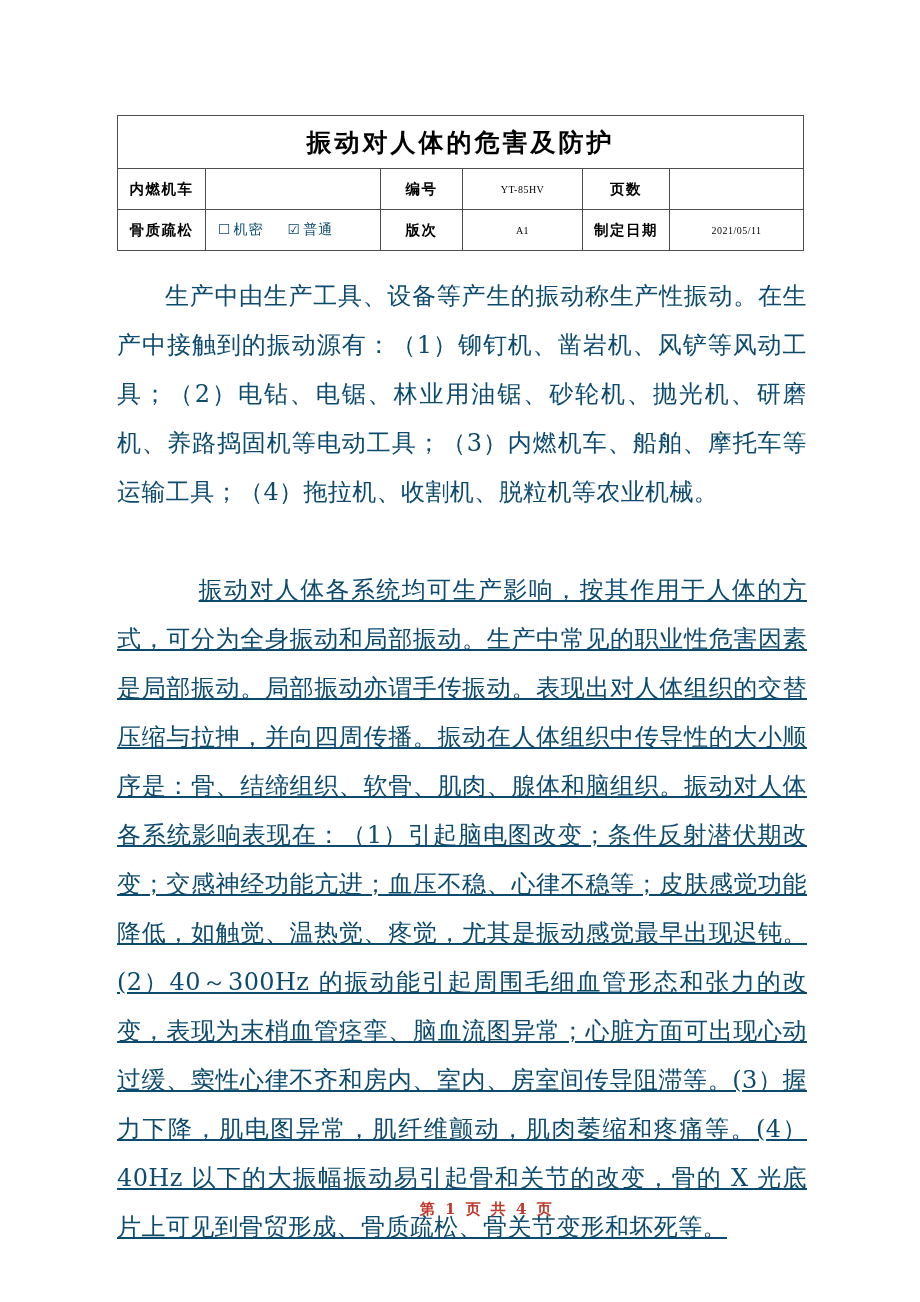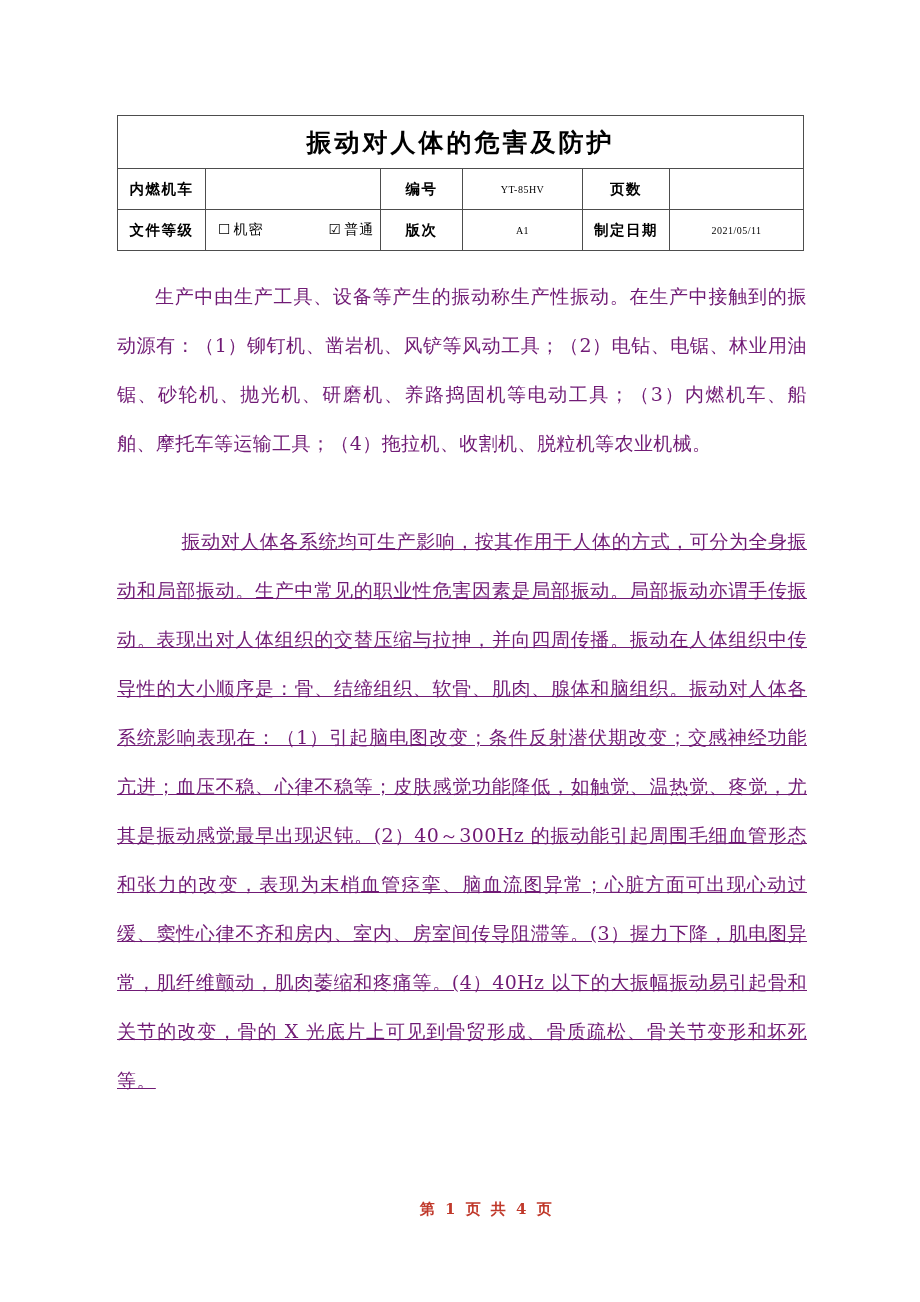--- a/index.html
+++ b/index.html
@@ -60,46 +60,46 @@
     font-family: "Liberation Sans", "DejaVu Sans", sans-serif;
   }
   .grade-cell {
     text-align: left !important;
     padding-left: 12px !important;
     font-size: 14px;
   }
   .grade-inner {
     display: flex;
     align-items: center;
-    gap: 65px;
+    gap: 24px;
     font-family: "DejaVu Serif", "Liberation Serif", serif;
     font-size: 14px;
-    color: #000000;
+    color: #0c4a6e;
   }
   .cbx {
     display: inline-block;
     white-space: nowrap;
     letter-spacing: 1px;
   }
   .box-glyph {
     font-family: "DejaVu Sans", sans-serif;
     font-size: 14px;
     margin-right: 2px;
   }
 
   
   .body-text {
     position: absolute;
     left: 117px;
     top: 272px;
     width: 690px;
     font-family: "DejaVu Serif", "Liberation Serif", serif;
-    font-size: 19px;
+    font-size: 24px;
     line-height: 49px;
-    color: #701a75;
+    color: #0c4a6e;
     text-align: justify;
     text-justify: inter-ideograph;
   }
   .para {
     margin: 0;
     letter-spacing: 0.4px;
   }
   .para.p1 { text-indent: 2em; }
   .para.p2 { text-indent: 3.4em; margin-top: 49px; text-decoration: underline; }
 
@@ -137,21 +137,21 @@
       </tr>
       <tr>
         <td class="lbl">内燃机车</td>
         <td class="val"></td>
         <td class="lbl">编号</td>
         <td class="val">YT-85HV</td>
         <td class="lbl">页数</td>
         <td class="val"></td>
       </tr>
       <tr>
-        <td class="lbl">文件等级</td>
+        <td class="lbl">骨质疏松</td>
         <td class="grade-cell">
           <div class="grade-inner">
             <span class="cbx"><span class="box-glyph">☐</span><span>机密</span></span>
             <span class="cbx"><span class="box-glyph">☑</span><span>普通</span></span>
           </div>
         </td>
         <td class="lbl">版次</td>
         <td class="val">A1</td>
         <td class="lbl">制定日期</td>
         <td class="val">2021/05/11</td>

